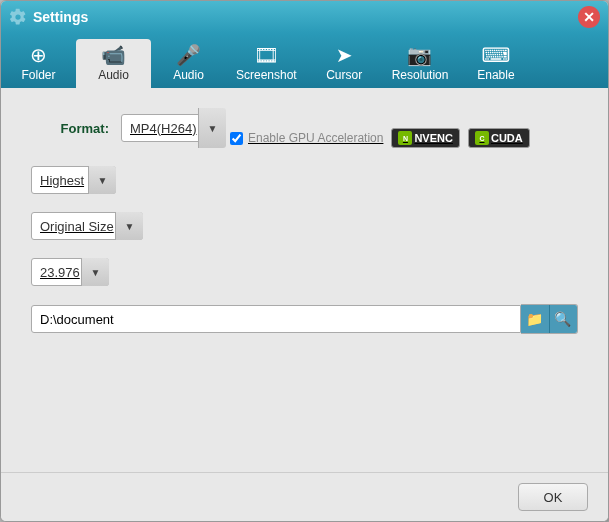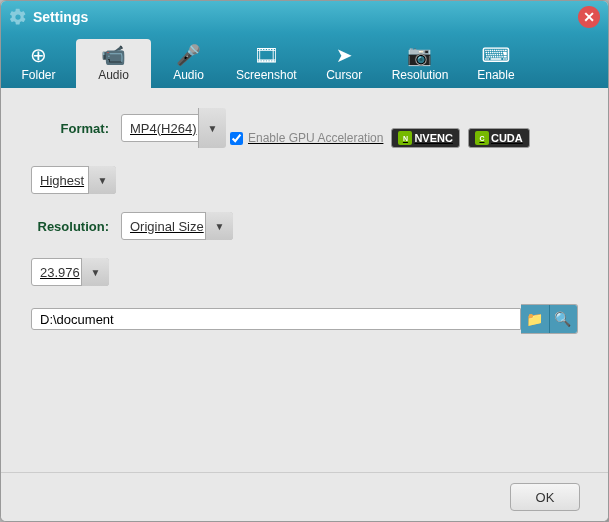--- a/index.html
+++ b/index.html
@@ -203,21 +203,21 @@
     }
 
     
     .folder-input-wrap {
       display: flex;
       align-items: center;
       flex: 1;
     }
     .folder-input {
       flex: 1;
-      height: 22px;
+      height: 28px;
       border: 1px solid #aaa;
       border-radius: 3px 0 0 3px;
       padding: 0 8px;
       font-size: 13px;
       background: white;
       outline: none;
     }
     .folder-btns {
       display: flex;
       border: 1px solid #aaa;
@@ -238,21 +238,21 @@
       font-size: 14px;
     }
     .folder-btn + .folder-btn {
       border-left: 1px solid #2a7a98;
     }
 
     
     .bottom-bar {
       background: #e8e8e8;
       border-top: 1px solid #ccc;
-      padding: 10px 28px;
+      padding: 10px 20px;
       display: flex;
       justify-content: flex-end;
       gap: 10px;
       flex-shrink: 0;
     }
     .btn {
       min-width: 70px;
       height: 28px;
       border: 1px solid #aaa;
       border-radius: 4px;
@@ -352,21 +352,20 @@
             <option>High</option>
             <option>Medium</option>
             <option>Low</option>
           </select>
           <div class="select-arrow">▼</div>
         </div>
       </div>
     </div>
 
     <div class="form-row">
-      <span class="form-label">Resolution:</span>
       <div class="form-control-wrap">
         <div class="select-wrap">
           <select>
             <option>Original Size</option>
             <option>1920x1080</option>
             <option>1280x720</option>
             <option>854x480</option>
           </select>
           <div class="select-arrow">▼</div>
         </div>

